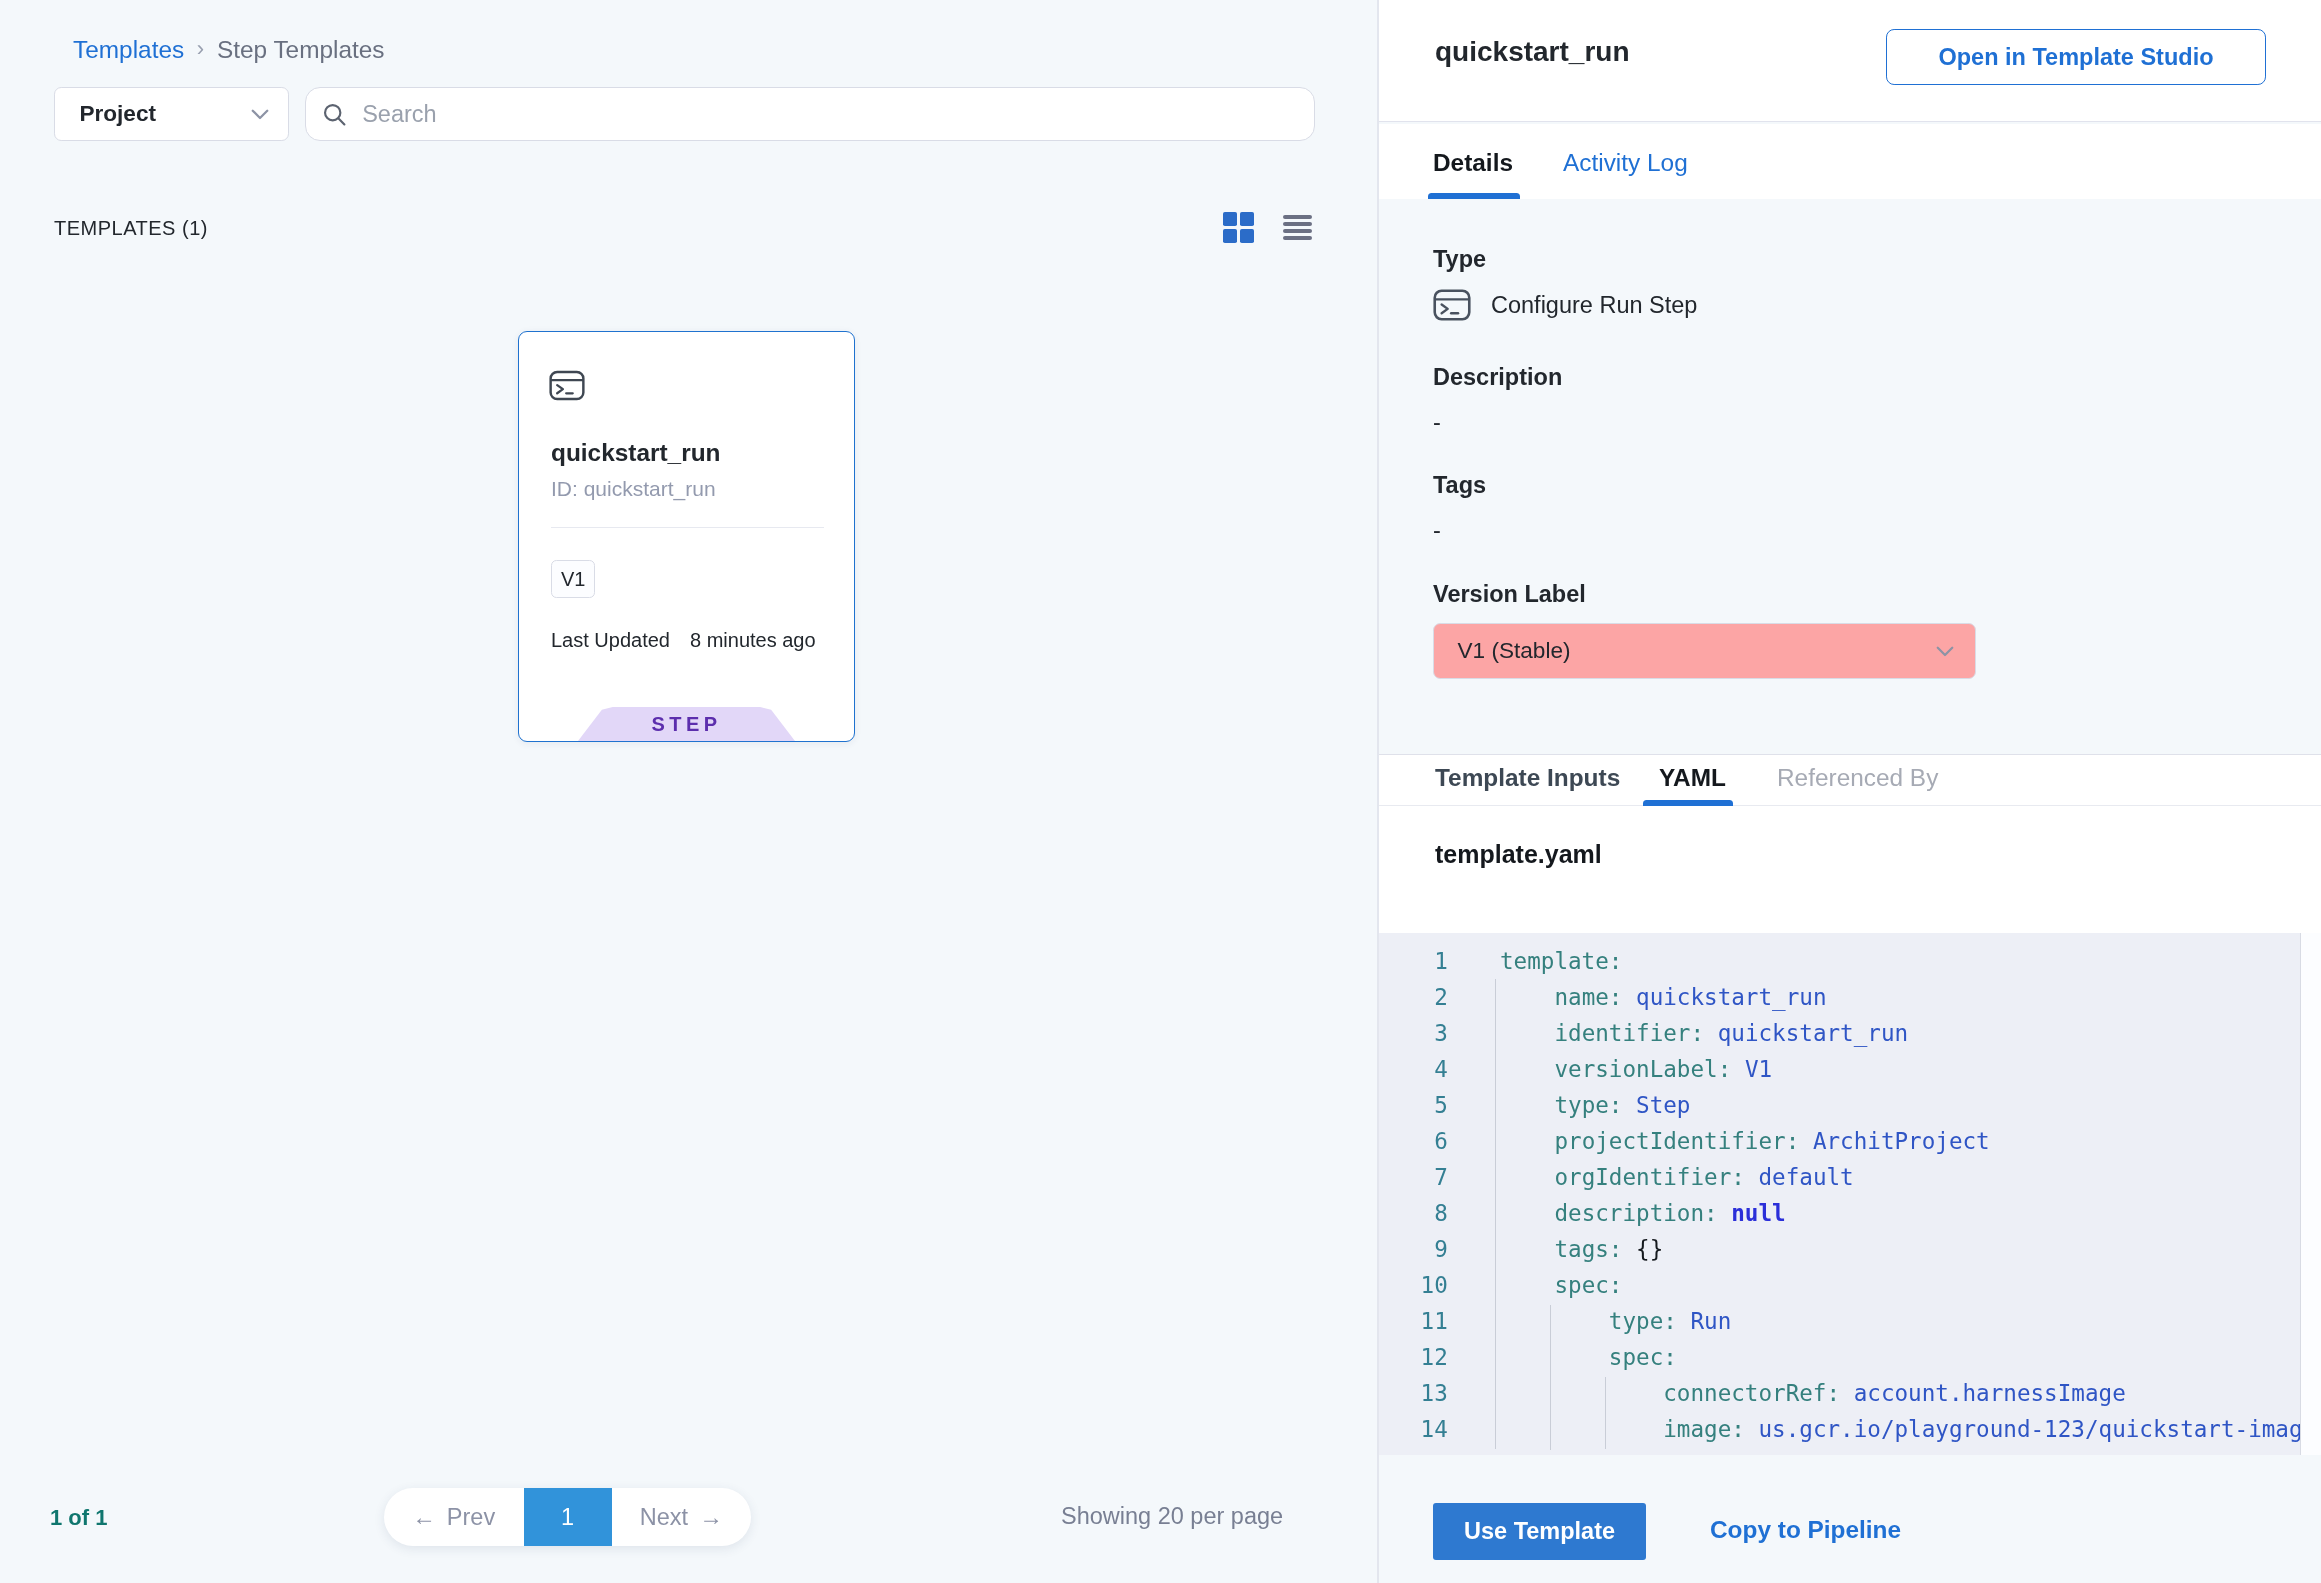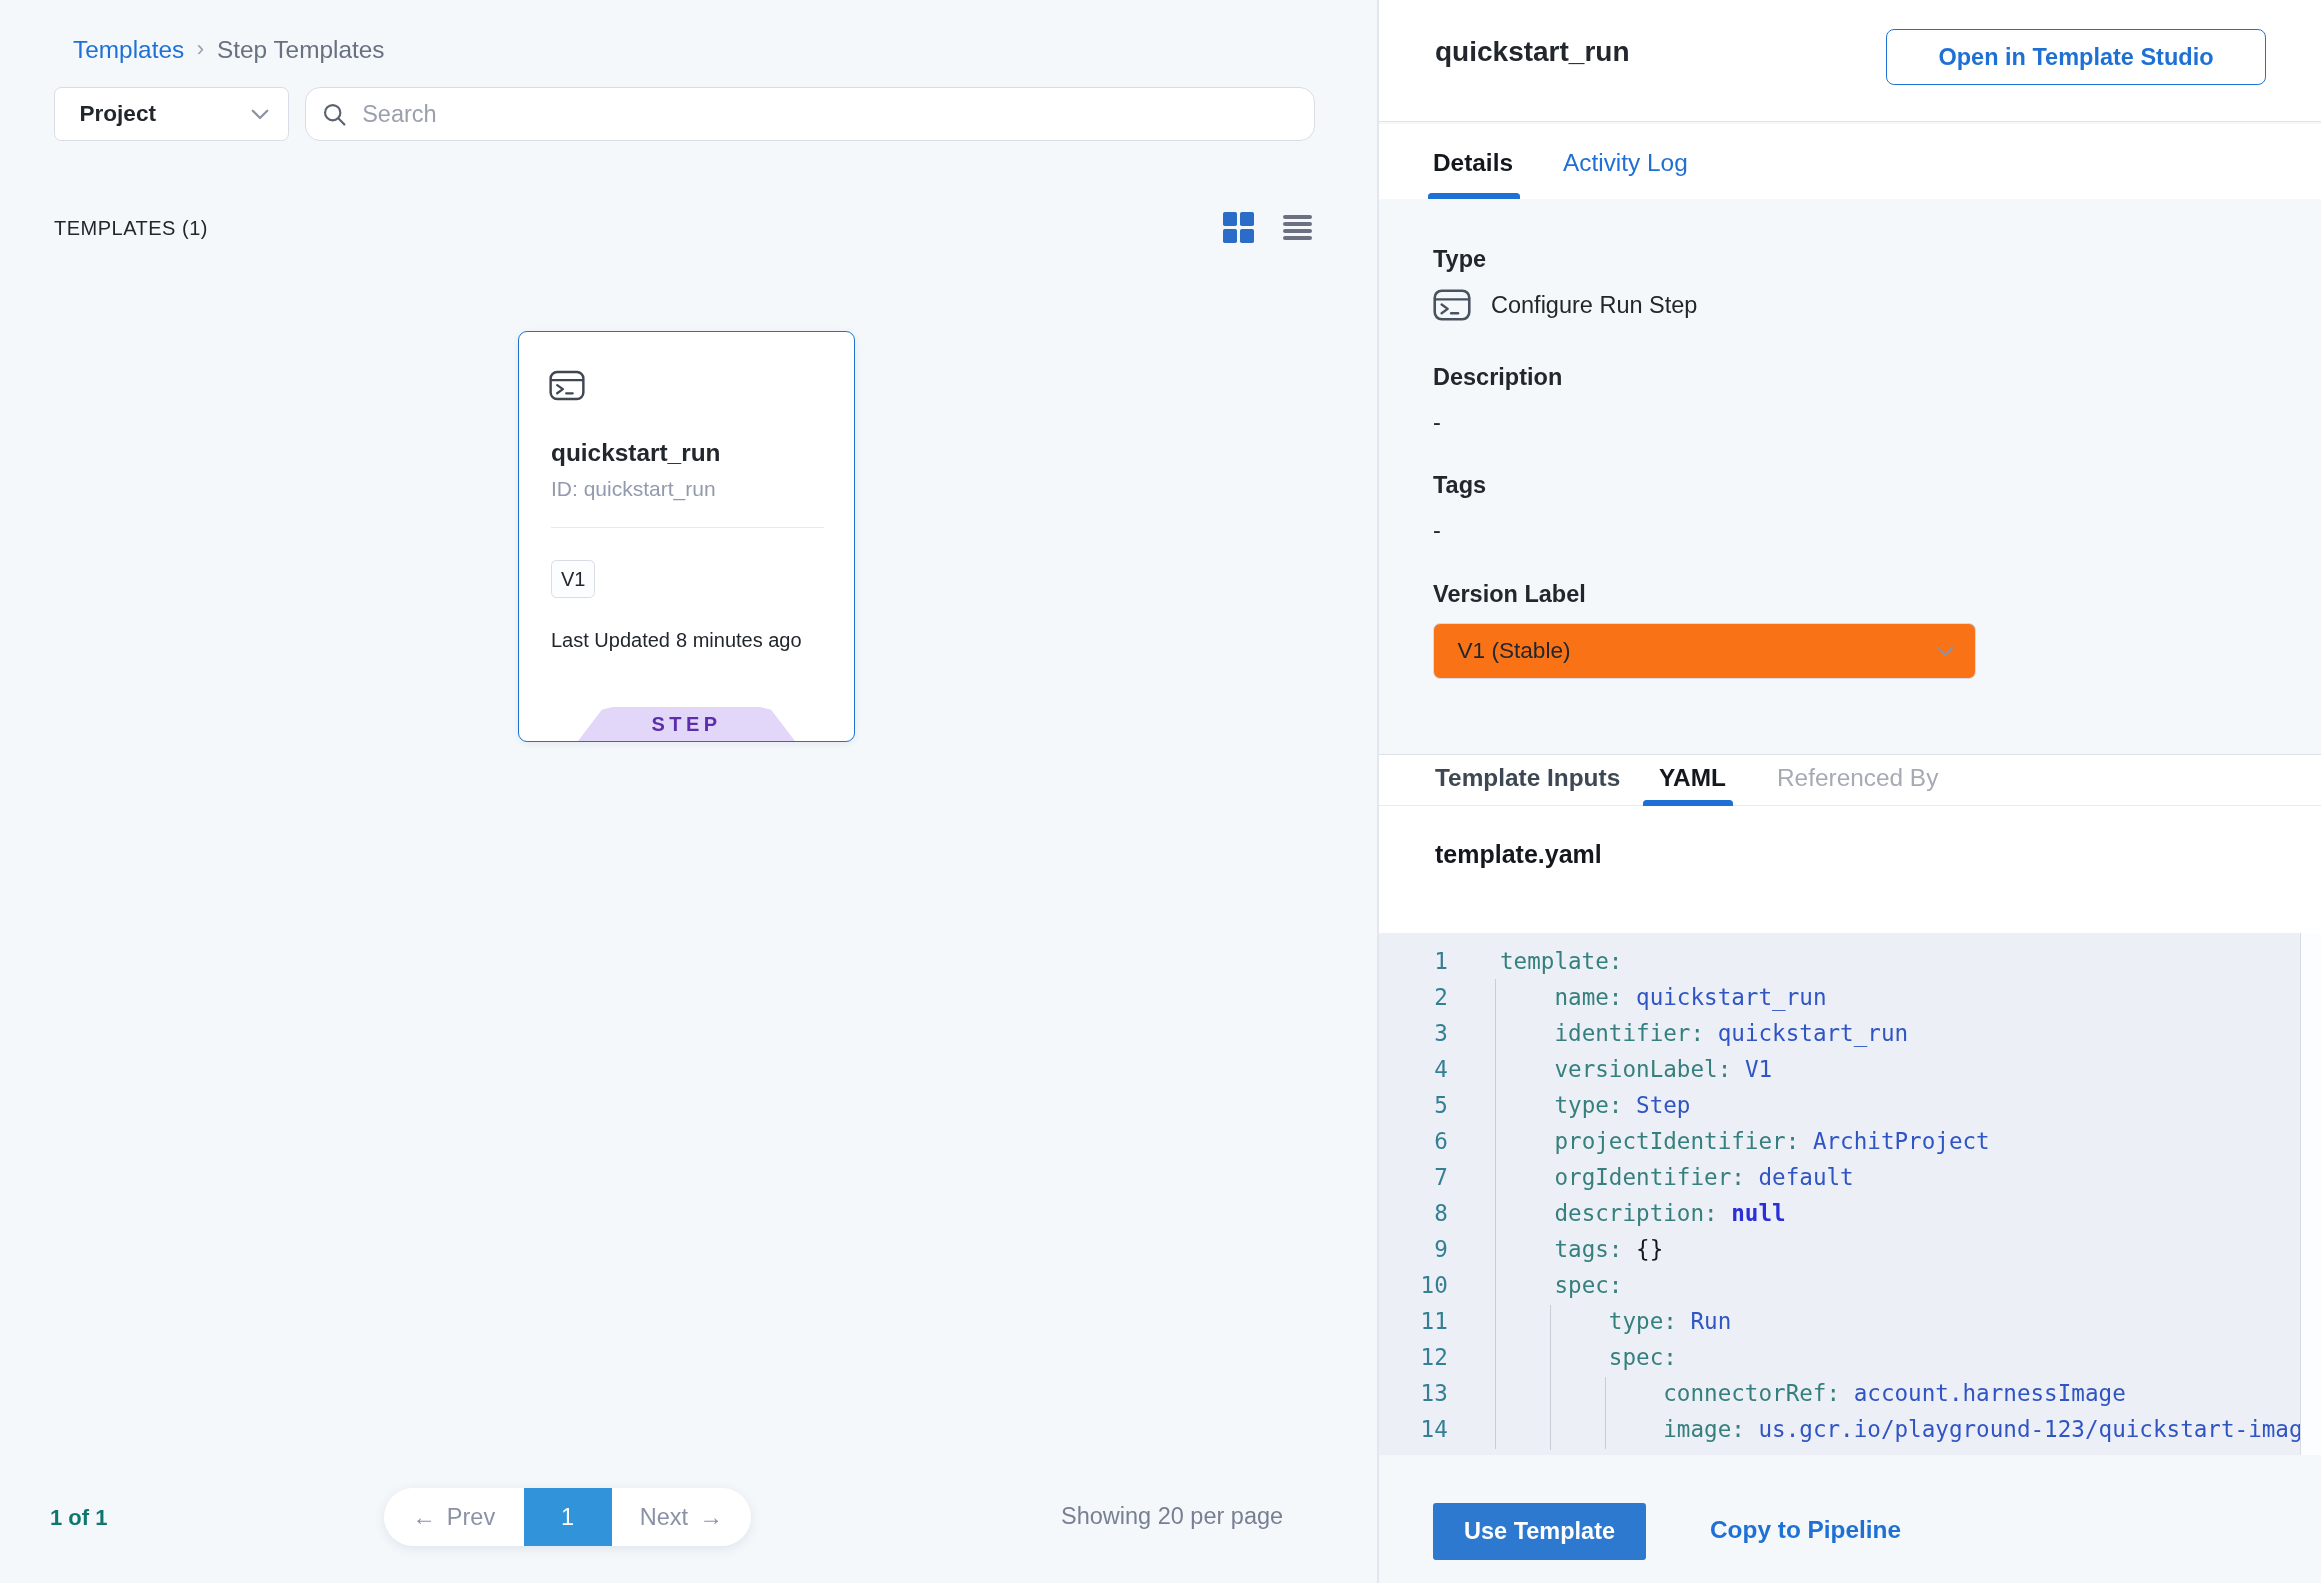--- a/index.html
+++ b/index.html
@@ -35,21 +35,21 @@
 
   .template-card{left:518px;top:331px;width:337px;height:411px;background:#fff;border:1.8px solid #1f72cf;
     border-radius:9px;box-shadow:0 1.8px 7.2px rgba(40,60,100,.07);cursor:pointer;overflow:hidden;}
   .card-icon{position:absolute;left:30px;top:38px;}
   .card-title{position:absolute;left:32px;top:107px;font-size:24.4px;font-weight:700;color:#22272d;}
   .card-id{position:absolute;left:32px;top:145px;font-size:21px;color:#939aae;}
   .card-divider{position:absolute;left:32px;top:195px;width:273px;height:0.9px;background:#e7e9f0;}
   .version-chip{position:absolute;left:32px;top:228px;min-width:43px;height:38px;border:1.4px solid #d9dce6;
     border-radius:5.4px;background:#fcfdff;display:flex;align-items:center;justify-content:center;
     font-size:20px;color:#22272d;padding:0 9px;}
-  .updated-row{position:absolute;left:32px;top:297px;font-size:20px;color:#22272d;display:flex;gap:6px;}
+  .updated-row{position:absolute;left:32px;top:297px;font-size:20px;color:#22272d;display:flex;gap:20px;}
   .step-banner{position:absolute;left:59px;bottom:0;width:217px;height:34px;background:var(--banner-bg);
     clip-path:polygon(0 100%,11% 8%,16% 0,84% 0,89% 8%,100% 100%);
     display:flex;align-items:center;justify-content:center;
     font-size:20px;font-weight:700;letter-spacing:4.5px;color:var(--banner-text);}
 
   .page-summary{left:50px;top:1505px;font-size:22px;font-weight:600;color:#0f766e;}
   .pager-pill{left:384px;top:1488px;width:367px;height:58px;background:#fff;border-radius:31px;
     box-shadow:0 2.7px 11px rgba(35,55,95,.10);display:flex;align-items:stretch;overflow:hidden;}
   .pager-btn{flex:1;display:flex;align-items:center;justify-content:center;gap:11px;
     font-size:23.5px;color:#8c92a6;cursor:pointer;}
@@ -68,21 +68,21 @@
     display:flex;align-items:center;justify-content:center;cursor:pointer;}
   .rp-tabrow{left:1379px;top:124px;width:943px;height:75px;background:#fff;}
   .tab-details{position:absolute;left:54px;top:25px;font-size:24.4px;font-weight:700;color:#14181d;cursor:pointer;}
   .tab-activity{position:absolute;left:184px;top:25px;font-size:24.4px;color:var(--primary);cursor:pointer;}
   .tab-underline{position:absolute;left:49px;bottom:0;width:92px;height:6.3px;background:var(--primary);
     border-radius:3.6px 3.6px 0 0;}
 
   .field-label{font-size:23.5px;font-weight:700;color:#22272d;}
   .field-value{font-size:23.5px;color:#22272d;}
   .type-row{display:flex;align-items:center;gap:20px;}
-  .version-select{left:1433px;top:623px;width:543px;height:56px;background:#f97316;border:1.4px solid #d9dce6;
+  .version-select{left:1433px;top:623px;width:543px;height:56px;background:#fca5a5;border:1.4px solid #d9dce6;
     border-radius:7.2px;display:flex;align-items:center;justify-content:space-between;
     padding:0 20px 0 23.5px;font-size:22.6px;color:#22272d;cursor:pointer;gap:44px;}
 
   .subtab-row{left:1379px;top:754px;width:943px;height:52px;background:#fff;
     border-top:1.8px solid #dfe1ea;border-bottom:0.9px solid #e8eaf0;}
   .subtab{position:absolute;top:9px;font-size:24.4px;cursor:pointer;}
   .subtab-inputs{left:56px;color:#3d4854;font-weight:600;}
   .subtab-yaml{left:280px;color:#14181d;font-weight:700;}
   .subtab-ref{left:398px;color:#a6aab4;}
   .subtab-underline{position:absolute;left:264px;bottom:-0.9px;width:90px;height:6.3px;background:var(--primary);

